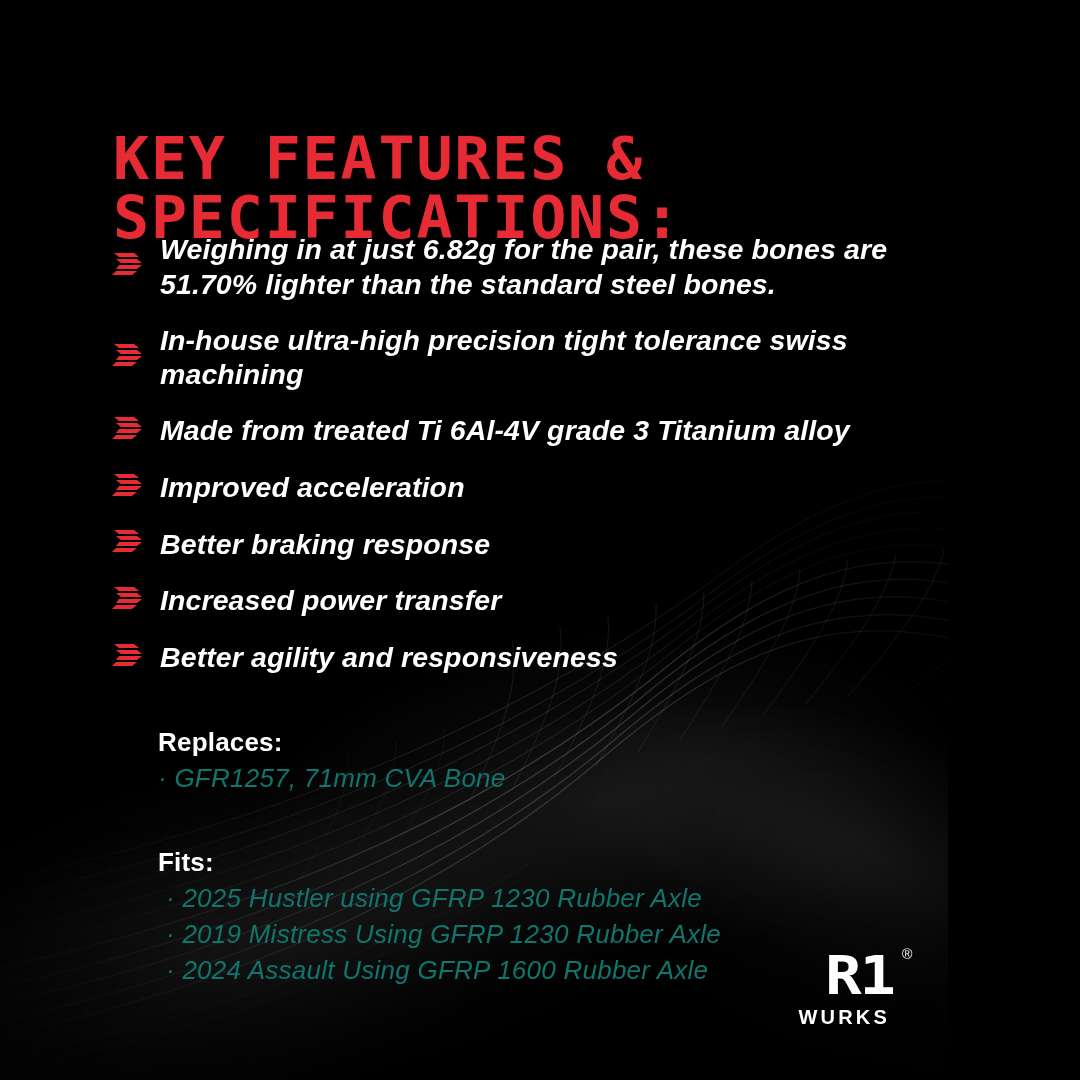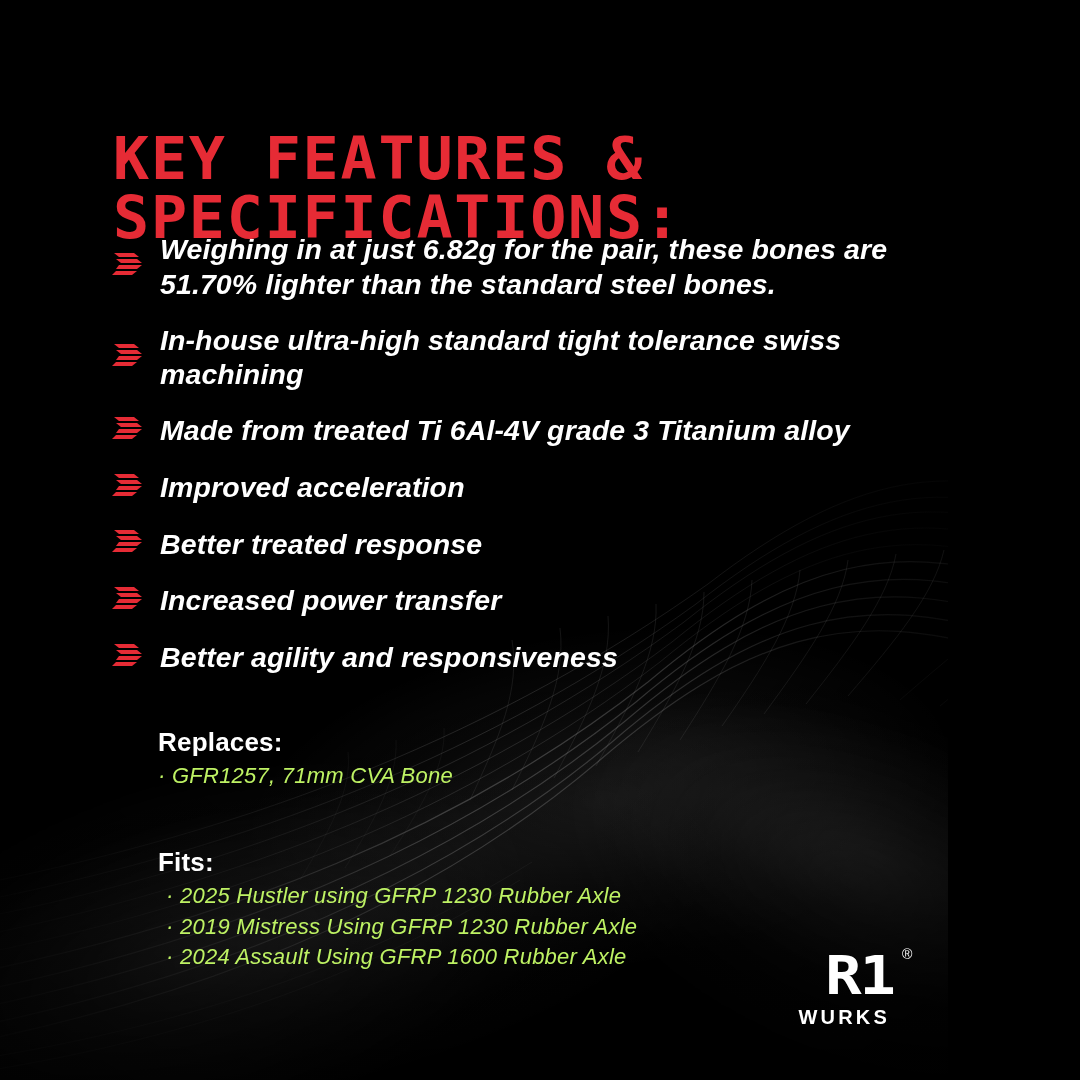--- a/index.html
+++ b/index.html
@@ -59,21 +59,21 @@
     padding-top:1px;
   }
 
   
   .block{position:absolute;left:158px;}
   .block-title{
     color:#fff;font-weight:700;font-size:26px;
     line-height:1.28;letter-spacing:.2px;margin:0 0 3px 0;
   }
   .block-item{
-    color:#bef264;font-weight:400;font-style:italic;font-size:22px;
+    color:#0f766e;font-weight:400;font-style:italic;font-size:26px;
     line-height:1.3;letter-spacing:.25px;margin:0;white-space:nowrap;
   }
   #replaces{top:726px;}
   #fits{top:846px;}
   #fits .block-item{margin-top:2px;margin-left:8px;}
 
   
   .logo{position:absolute;right:58px;bottom:52px;text-align:right;}
   .logo-r1{
     position:relative;display:inline-block;
@@ -193,21 +193,21 @@
       <span class="marker">
         <svg width="34" height="30" viewBox="0 0 34 30">
           <g fill="#E62B35">
             <polygon points="2,2 22,2 27,6 7,6"></polygon>
             <polygon points="4,8 25,8 30,12 9,12"></polygon>
             <polygon points="7,14 30,14 25,18 4,18"></polygon>
             <polygon points="4,20 25,20 20,24 0,24"></polygon>
           </g>
         </svg>
       </span>
-      <span class="row-text">In-house ultra-high standard tight tolerance swiss machining</span>
+      <span class="row-text">In-house ultra-high precision tight tolerance swiss machining</span>
     </div>
 
     <div class="row">
       <span class="marker">
         <svg width="34" height="30" viewBox="0 0 34 30">
           <g fill="#E62B35">
             <polygon points="2,2 22,2 27,6 7,6"></polygon>
             <polygon points="4,8 25,8 30,12 9,12"></polygon>
             <polygon points="7,14 30,14 25,18 4,18"></polygon>
             <polygon points="4,20 25,20 20,24 0,24"></polygon>
@@ -235,21 +235,21 @@
       <span class="marker">
         <svg width="34" height="30" viewBox="0 0 34 30">
           <g fill="#E62B35">
             <polygon points="2,2 22,2 27,6 7,6"></polygon>
             <polygon points="4,8 25,8 30,12 9,12"></polygon>
             <polygon points="7,14 30,14 25,18 4,18"></polygon>
             <polygon points="4,20 25,20 20,24 0,24"></polygon>
           </g>
         </svg>
       </span>
-      <span class="row-text">Better treated response</span>
+      <span class="row-text">Better braking response</span>
     </div>
 
     <div class="row">
       <span class="marker">
         <svg width="34" height="30" viewBox="0 0 34 30">
           <g fill="#E62B35">
             <polygon points="2,2 22,2 27,6 7,6"></polygon>
             <polygon points="4,8 25,8 30,12 9,12"></polygon>
             <polygon points="7,14 30,14 25,18 4,18"></polygon>
             <polygon points="4,20 25,20 20,24 0,24"></polygon>

